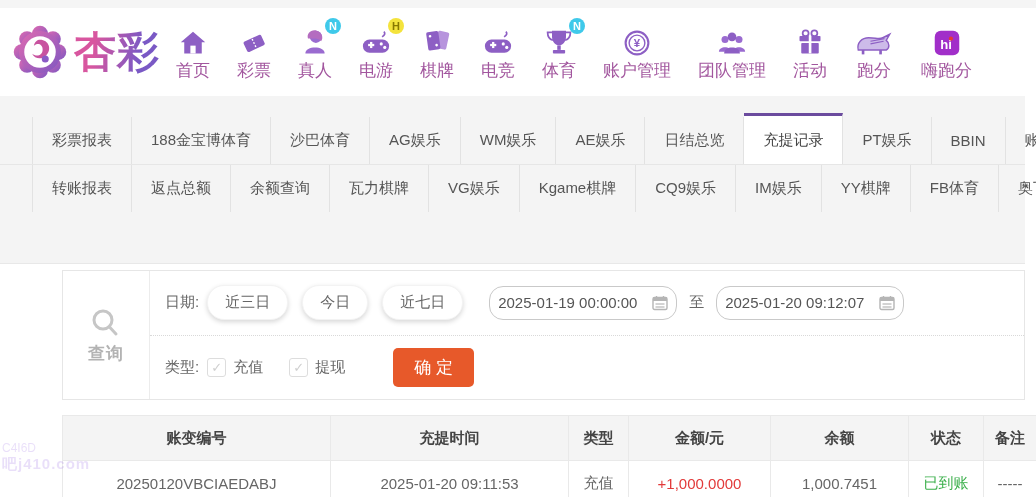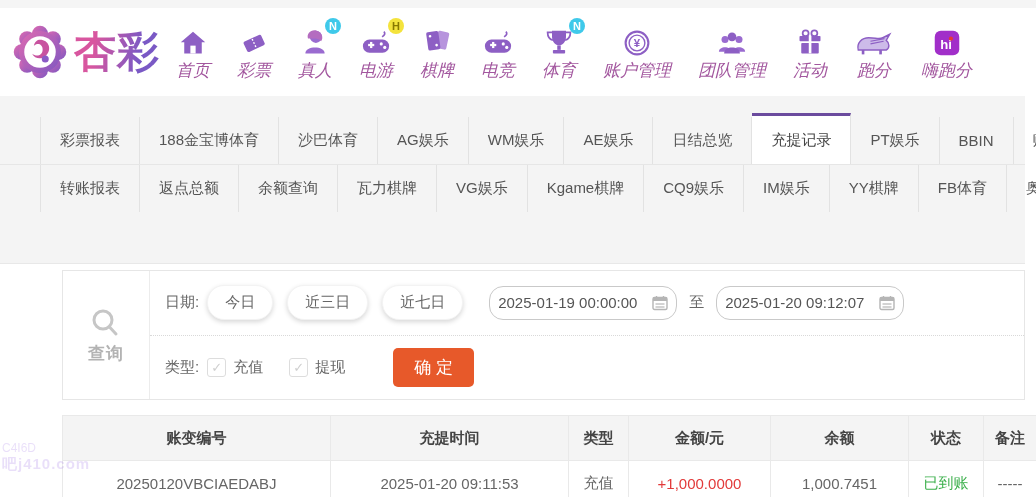--- a/index.html
+++ b/index.html
@@ -10,28 +10,28 @@
   .top-strip{position:absolute;top:0;left:0;width:1036px;height:8px;background:#f5f5f5;}
 
   
   .header{position:absolute;top:8px;left:0;width:1036px;height:88px;background:#fff;display:flex;align-items:center;padding-left:12px;box-sizing:border-box;}
   .logo{display:flex;align-items:center;margin-right:16px;}
   .logo-emblem{width:56px;height:62px;}
   .logo-text{font-size:42px;font-weight:bold;letter-spacing:1px;background:linear-gradient(100deg,#d8569f 25%,#7a59c5 75%);-webkit-background-clip:text;background-clip:text;color:transparent;margin-left:6px;}
   .nav{display:flex;align-items:flex-end;gap:27px;}
   .nav-item{display:flex;flex-direction:column;align-items:center;cursor:pointer;}
   .nav-icon{height:34px;display:flex;align-items:flex-end;justify-content:center;position:relative;}
-  .nav-label{font-size:17px;color:#a2569e;margin-top:2px;white-space:nowrap;font-style:italic;}
+  .nav-label{font-size:17px;color:#a2569e;margin-top:2px;white-space:nowrap;}
   .badge{position:absolute;top:-5px;right:-12px;width:16px;height:16px;border-radius:50%;font-size:11px;font-weight:bold;display:flex;align-items:center;justify-content:center;font-style:normal;}
   .badge-n{background:#3fc9ea;color:#fff;}
   .badge-h{background:#f4e33c;color:#8a7a00;}
 
   
   .tab-band{position:absolute;top:96px;left:0;width:1025px;height:168px;background:#f4f4f4;box-sizing:border-box;padding-top:21px;border-bottom:1px solid #e8e8e8;}
-  .tab-row{display:flex;padding-left:40px;height:47px;border-bottom:1px solid #e6e6e6;text-align:center;}
+  .tab-row{display:flex;padding-left:32px;height:47px;border-bottom:1px solid #e6e6e6;text-align:center;}
   .tab-row:last-child{border-bottom:none;}
   .tab{display:flex;align-items:center;padding:0 19px;font-size:15px;color:#555;border-right:1px solid #e2e2e2;cursor:pointer;white-space:nowrap;box-sizing:border-box;}
   .tab:first-child{border-left:1px solid #e2e2e2;}
   .tab.active{background:#fff;border-top:3px solid #6b4b9e;margin-top:-4px;height:51px;color:#444;}
 
   
   .filter-panel{position:absolute;top:270px;left:62px;width:963px;height:130px;border:1px solid #e6e6e6;background:#fff;display:flex;box-sizing:border-box;}
   .query-col{width:86px;border-right:1px solid #ececec;display:flex;flex-direction:column;align-items:center;justify-content:center;}
   .query-label{font-size:17px;font-weight:bold;color:#b3b3b3;letter-spacing:1px;}
   .filter-main{flex:1;display:flex;flex-direction:column;}
@@ -271,22 +271,22 @@
     <div class="query-col">
       <svg width="36" height="36" viewBox="0 0 36 36">
         <circle cx="15" cy="14" r="9" fill="none" stroke="#c6c6c6" stroke-width="3"></circle>
         <line x1="21.5" y1="21" x2="28" y2="28" stroke="#c6c6c6" stroke-width="3" stroke-linecap="round"></line>
       </svg>
       <span class="query-label">查询</span>
     </div>
     <div class="filter-main">
       <div class="filter-row first">
         <span class="filter-label">日期:</span>
+        <span class="pill">近三日</span>
         <span class="pill">今日</span>
-        <span class="pill">近三日</span>
         <span class="pill">近七日</span>
         <span class="date-field from">
           <span>2025-01-19 00:00:00</span>
           <svg width="16" height="16" viewBox="0 0 16 16">
               <rect x="1" y="2.5" width="14" height="12" rx="1.5" fill="none" stroke="#b5b5b5" stroke-width="1.4"></rect>
               <rect x="1" y="2.5" width="14" height="3.5" fill="#b5b5b5"></rect>
               <line x1="4.5" y1="1" x2="4.5" y2="4" stroke="#b5b5b5" stroke-width="1.4"></line>
               <line x1="11.5" y1="1" x2="11.5" y2="4" stroke="#b5b5b5" stroke-width="1.4"></line>
               <line x1="3.5" y1="9" x2="12.5" y2="9" stroke="#b5b5b5" stroke-width="1.2"></line>
               <line x1="3.5" y1="12" x2="12.5" y2="12" stroke="#b5b5b5" stroke-width="1.2"></line>

